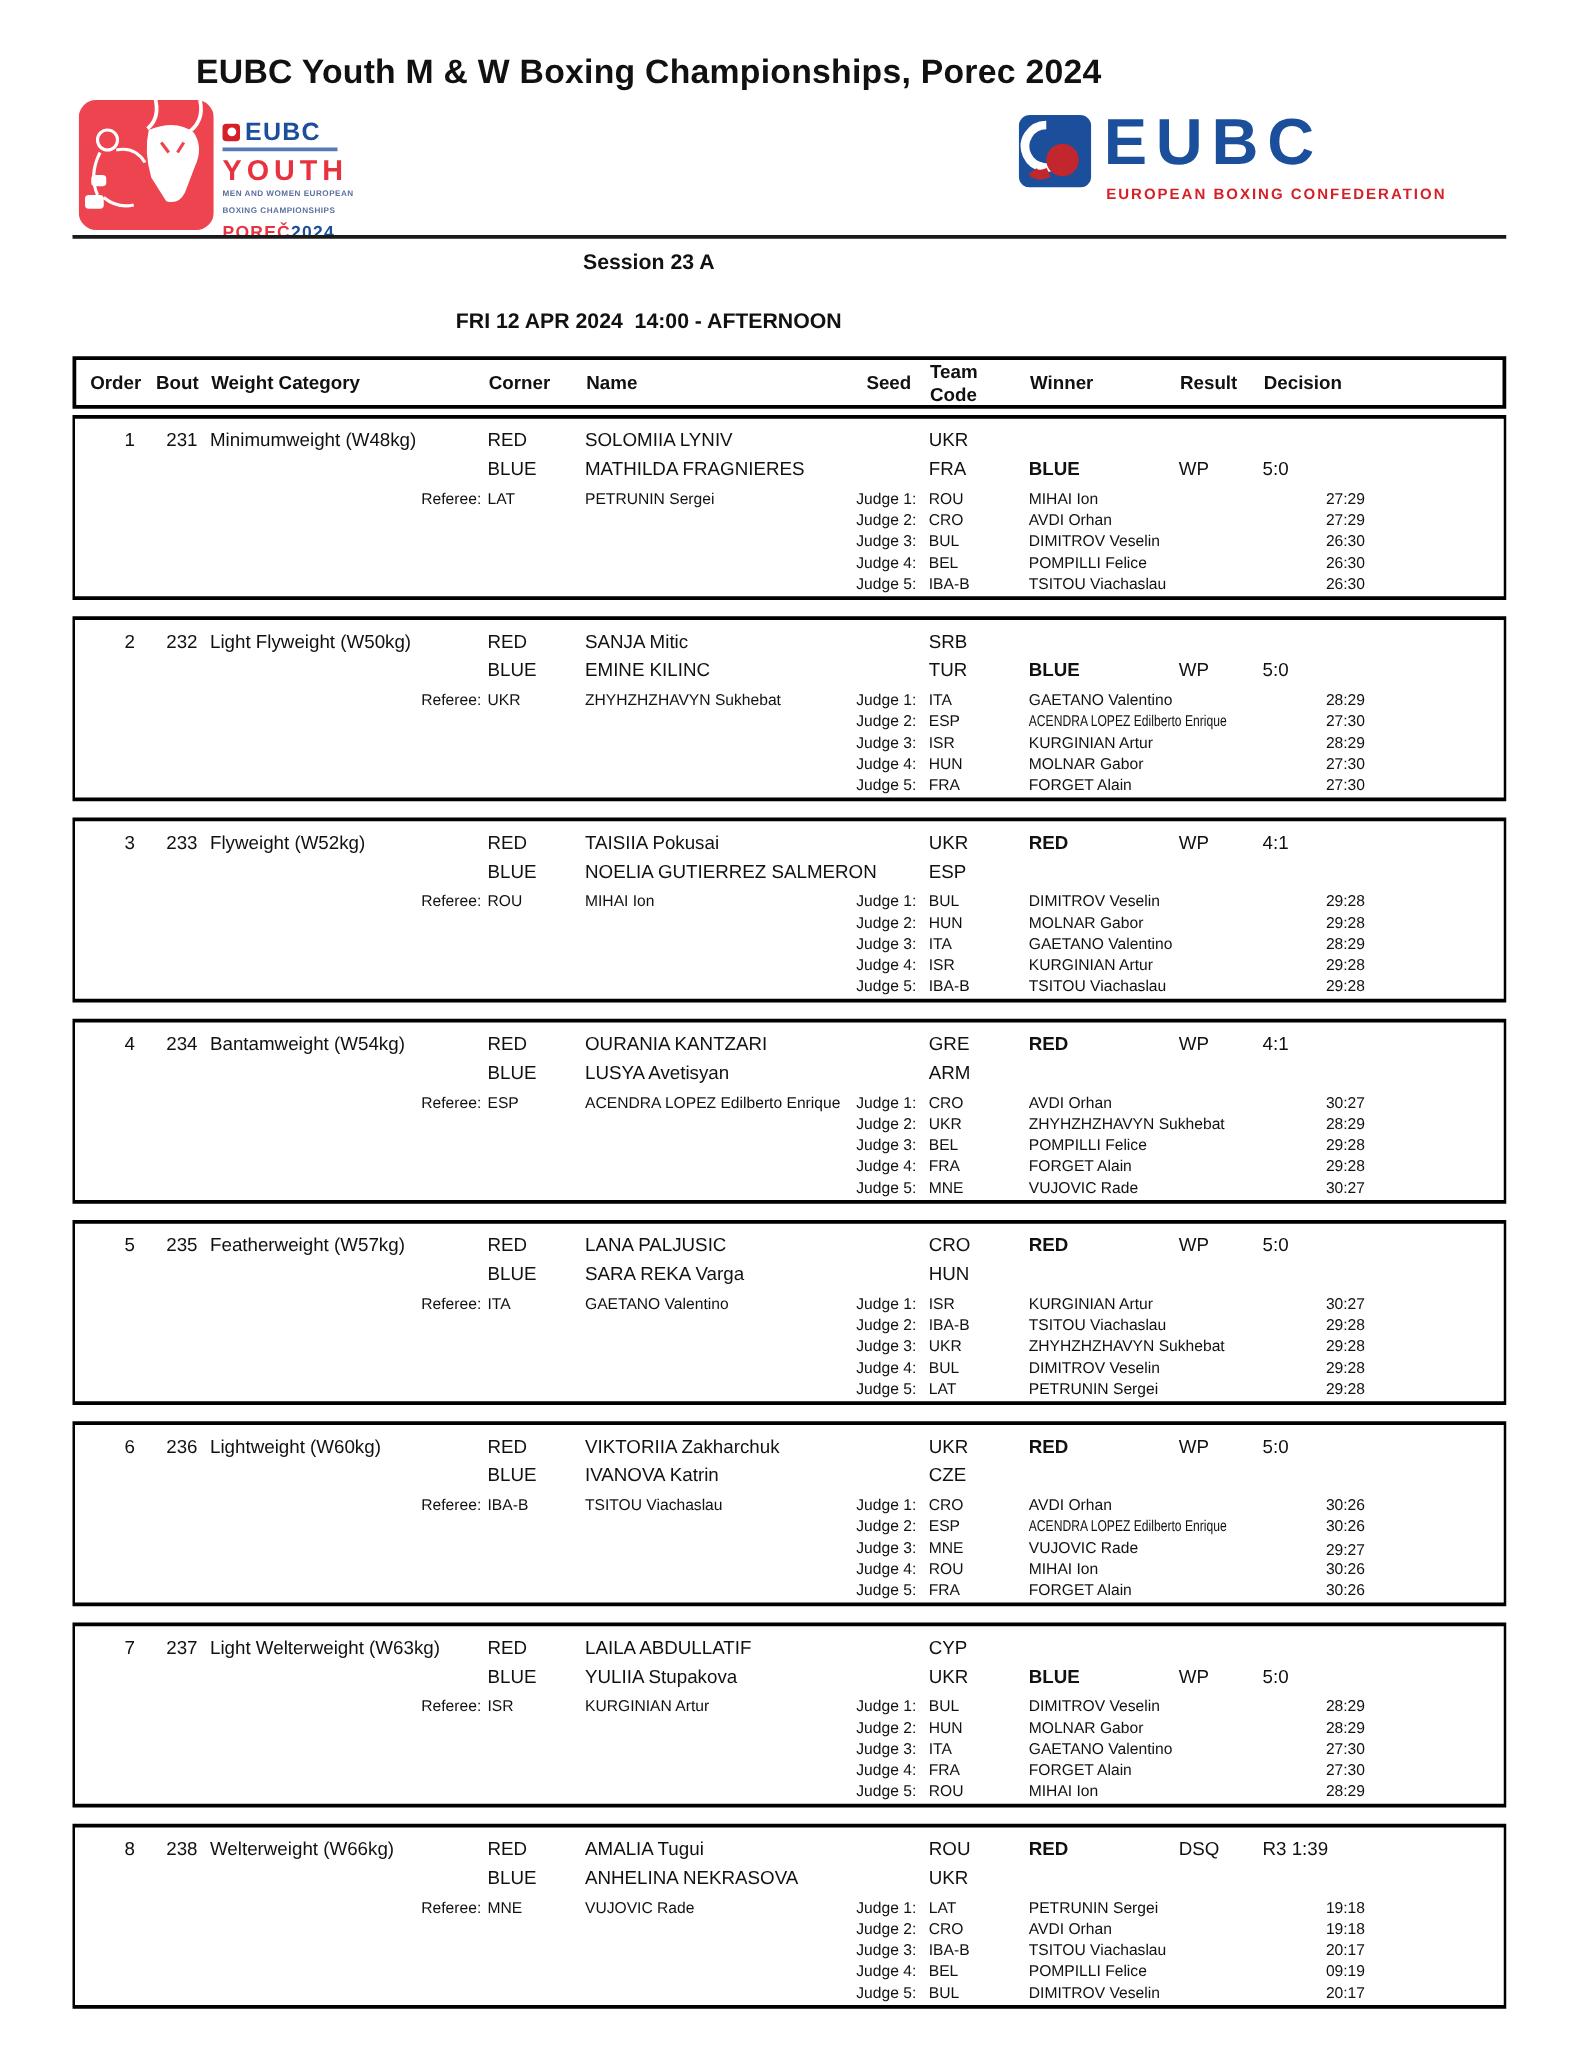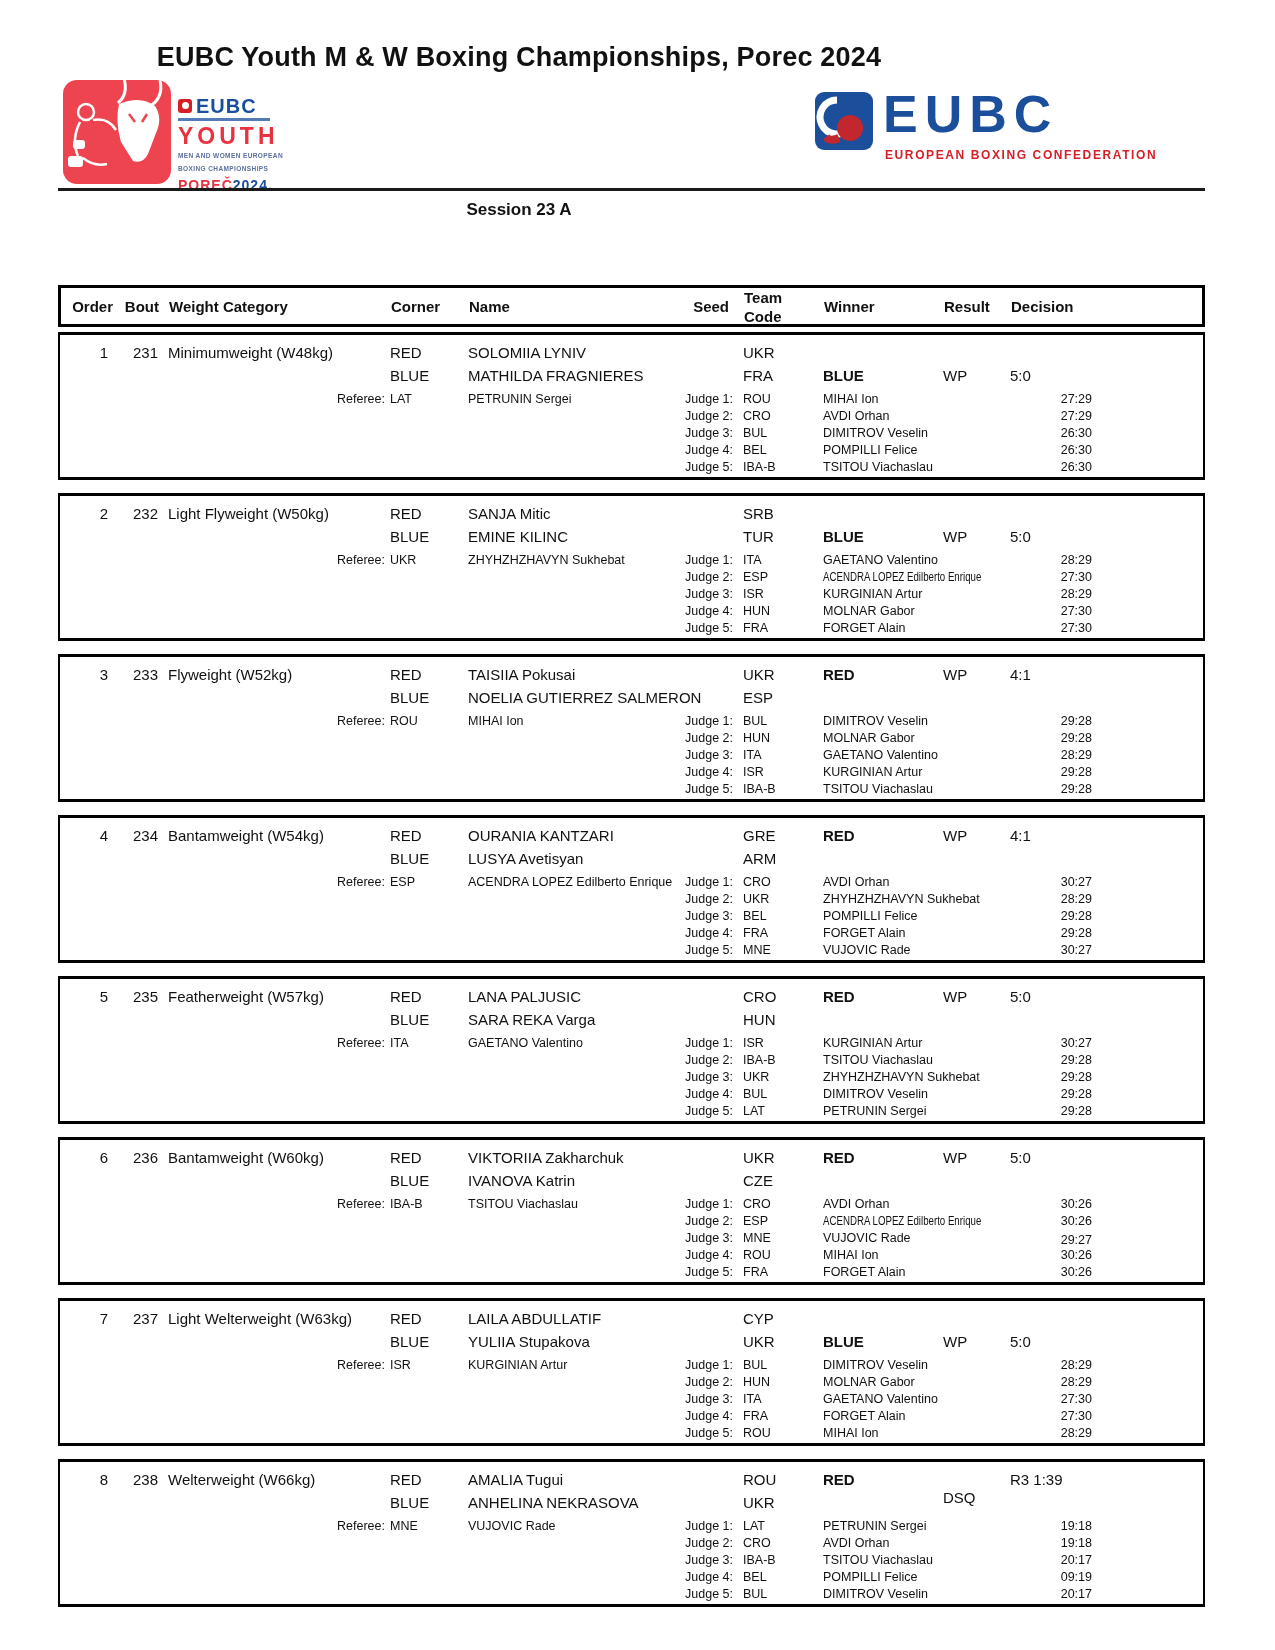--- a/index.html
+++ b/index.html
@@ -106,20 +106,21 @@
       <circle cx="35" cy="36" r="13" fill="#c1272d"></circle>
       <path d="M24 46 q-9 4 -13 -1" stroke="#c1272d" stroke-width="8" fill="none"></path>
     </svg>
     <div id="rl-text">EUBC</div>
     <div id="rl-tagline">EUROPEAN BOXING CONFEDERATION</div>
   </div>
 
   <div id="rule" class="abs"></div>
 
   <div id="session" class="abs ctr">Session 23 A</div>
+  <div id="datetime" class="abs ctr">FRI 12 APR 2024  14:00 - AFTERNOON</div>
 
   <div id="thead" class="abs">
     <span class="h-order">Order</span>
     <span class="h-bout">Bout</span>
     <span class="h-weight">Weight Category</span>
     <span class="h-corner">Corner</span>
     <span class="h-name">Name</span>
     <span class="h-seed">Seed</span>
     <span class="h-team">Team
 Code</span>
@@ -340,21 +341,21 @@
 
   <span class="cell jr j-label jrow" style="top: 125px;">Judge 5:</span>
   <span class="cell jr j-team jrow" style="top: 125px;">LAT</span>
   <span class="cell jr j-name jrow sq" style="top: 125px;">PETRUNIN Sergei</span>
   <span class="cell jr j-score jrow" style="top: 125px;">29:28</span>
 </div>
 
   <div class="bout-block">
     <span class="cell r-red c-order">6</span>
     <span class="cell r-red c-bout">236</span>
-    <span class="cell r-red c-weight">Bantamweight (W60kg)</span>
+    <span class="cell r-red c-weight">Lightweight (W60kg)</span>
     <span class="cell r-red c-corner">RED</span>
     <span class="cell r-red c-name sq">VIKTORIIA Zakharchuk</span>
     <span class="cell r-red c-team">UKR</span>
     <span class="cell r-blue c-corner">BLUE</span>
     <span class="cell r-blue c-name sq">IVANOVA Katrin</span>
     <span class="cell r-blue c-team">CZE</span>
     <span class="cell c-winner winner-line" style="top: 9px;">RED</span>
     <span class="cell c-result winner-line" style="top: 9px;">WP</span>
     <span class="cell c-decision winner-line" style="top: 9px;">5:0</span>
     <span class="cell jr c-reflabel">Referee:</span>
@@ -434,21 +435,21 @@
     <span class="cell r-red c-order">8</span>
     <span class="cell r-red c-bout">238</span>
     <span class="cell r-red c-weight">Welterweight (W66kg)</span>
     <span class="cell r-red c-corner">RED</span>
     <span class="cell r-red c-name sq">AMALIA Tugui</span>
     <span class="cell r-red c-team">ROU</span>
     <span class="cell r-blue c-corner">BLUE</span>
     <span class="cell r-blue c-name sq">ANHELINA NEKRASOVA</span>
     <span class="cell r-blue c-team">UKR</span>
     <span class="cell c-winner winner-line" style="top: 9px;">RED</span>
-    <span class="cell c-result winner-line" style="top: 9px; margin-top: 18px;">DSQ</span>
+    <span class="cell c-result winner-line" style="top: 9px;">DSQ</span>
     <span class="cell c-decision winner-line" style="top: 9px;">R3 1:39</span>
     <span class="cell jr c-reflabel">Referee:</span>
     <span class="cell jr c-refteam">MNE</span>
     <span class="cell jr c-refname sq">VUJOVIC Rade</span>
 
   <span class="cell jr j-label jrow" style="top: 57px;">Judge 1:</span>
   <span class="cell jr j-team jrow" style="top: 57px;">LAT</span>
   <span class="cell jr j-name jrow sq" style="top: 57px;">PETRUNIN Sergei</span>
   <span class="cell jr j-score jrow" style="top: 57px;">19:18</span>
 

